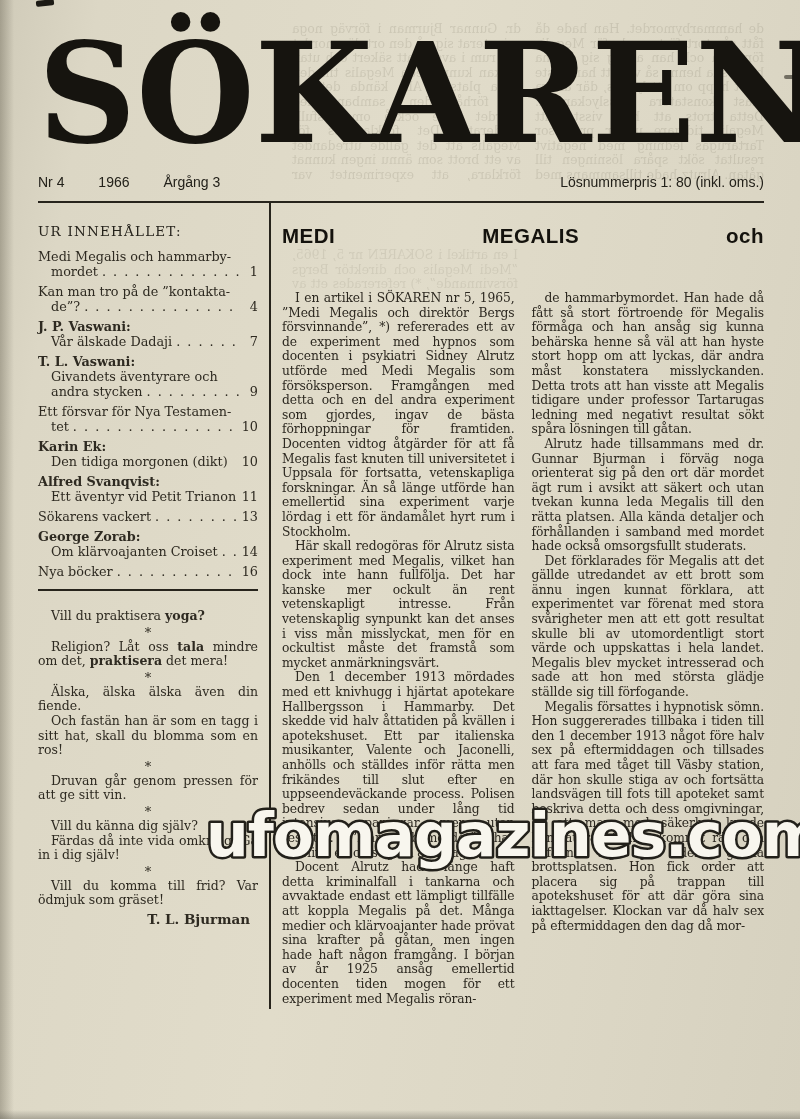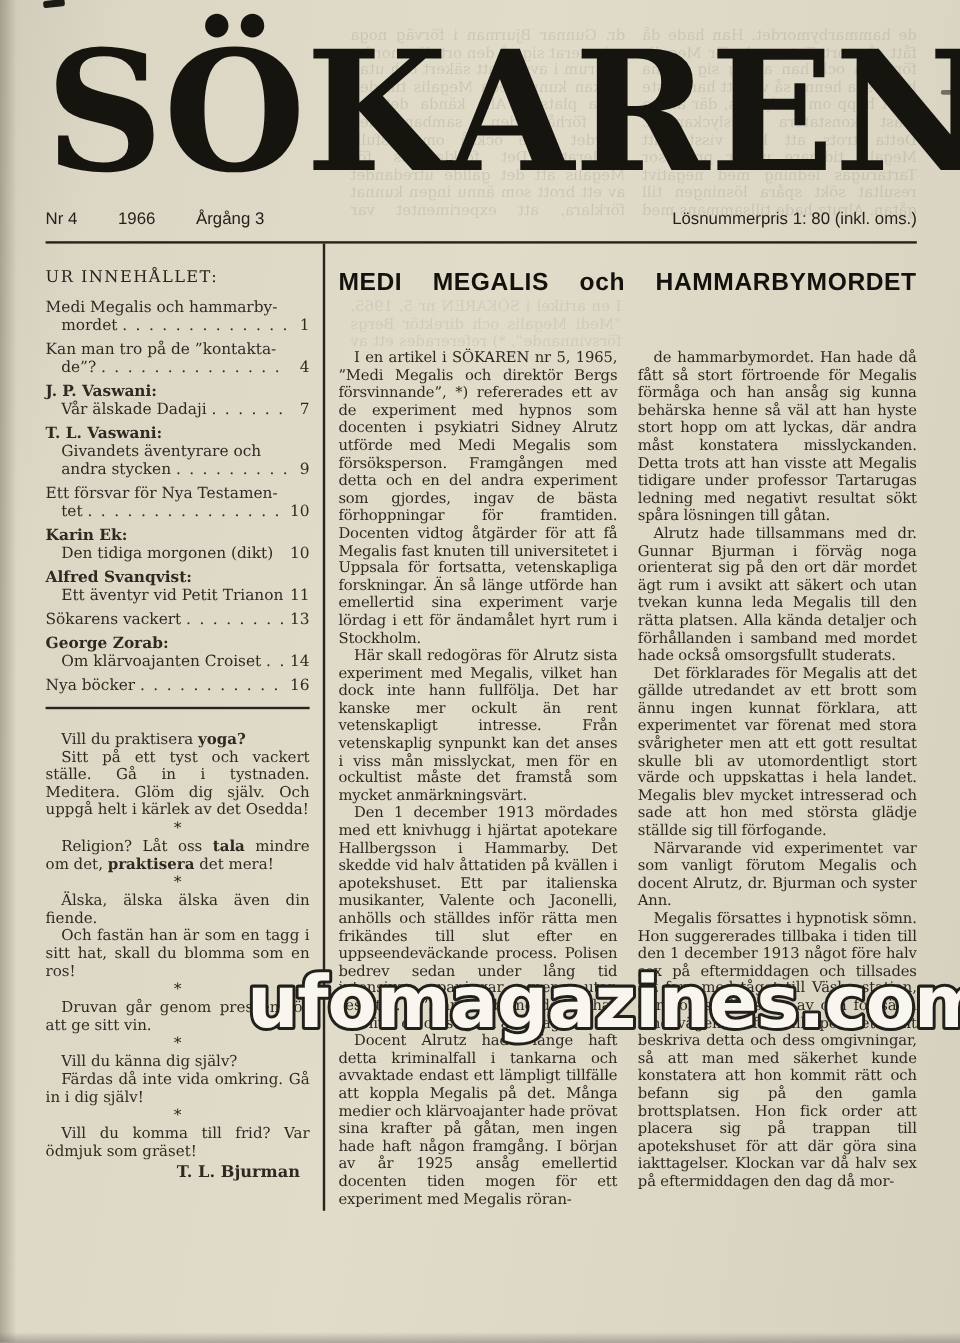--- a/index.html
+++ b/index.html
@@ -196,21 +196,20 @@
             <div class="toc-line">
               <span class="toc-text">Nya böcker</span>
               <span class="dots">. . . . . . . . . . . . . . . . . . . . . . . . . . . . . . </span>
               <span class="toc-page">16</span>
             </div>
           </div>
         </div>
       <div class="rule-h small"></div>
       <div id="aphorisms">
           <p class="aph">Vill du praktisera <b>yoga?</b></p>
-          <p class="aph">Sitt på ett tyst och vackert ställe. Gå in i tystnaden. Meditera. Glöm dig själv. Och uppgå helt i kärlek av det Osedda!</p>
           <div class="star">*</div>
           <p class="aph">Religion? Låt oss <b>tala</b> mindre om det, <b>praktisera</b> det mera!</p>
           <div class="star">*</div>
           <p class="aph">Älska, älska älska även din fiende.</p>
           <p class="aph">Och fastän han är som en tagg i sitt hat, skall du blomma som en ros!</p>
           <div class="star">*</div>
           <p class="aph">Druvan går genom pressen för att ge sitt vin.</p>
           <div class="star">*</div>
           <p class="aph">Vill du känna dig själv?</p>
           <p class="aph">Färdas då inte vida omkring. Gå in i dig själv!</p>
@@ -220,34 +219,32 @@
       <div class="signature">T. L. Bjurman</div>
     </aside>
 
     <div class="rule-v"></div>
 
     <main>
       <h2 class="headline">
           <span>MEDI</span>
           <span>MEGALIS</span>
           <span>och</span>
-          <span>HAMMARBYMORDET</span>
         </h2>
       <div class="cols">
         <div class="col" id="col1">
             <p class="body-p">I en artikel i SÖKAREN nr 5, 1965, ”Medi Megalis och direktör Bergs försvinnande”, *) refererades ett av de experiment med hypnos som docenten i psykiatri Sidney Alrutz utförde med Medi Megalis som försöksperson. Framgången med detta och en del andra experiment som gjordes, ingav de bästa förhoppningar för framtiden. Docenten vidtog åtgärder för att få Megalis fast knuten till universitetet i Uppsala för fortsatta, vetenskapliga forskningar. Än så länge utförde han emellertid sina experiment varje lördag i ett för ändamålet hyrt rum i Stockholm.</p>
             <p class="body-p">Här skall redogöras för Alrutz sista experiment med Megalis, vilket han dock inte hann fullfölja. Det har kanske mer ockult än rent vetenskapligt intresse. Från vetenskaplig synpunkt kan det anses i viss mån misslyckat, men för en ockultist måste det framstå som mycket anmärkningsvärt.</p>
             <p class="body-p">Den 1 december 1913 mördades med ett knivhugg i hjärtat apotekare Hallbergsson i Hammarby. Det skedde vid halv åttatiden på kvällen i apotekshuset. Ett par italienska musikanter, Valente och Jaconelli, anhölls och ställdes inför rätta men frikändes till slut efter en uppseendeväckande process. Polisen bedrev sedan under lång tid intensiva spaningar men utan resultat. ”Hammarbymordet” har förblivit en olöst gåta än i dag.</p>
             <p class="body-p">Docent Alrutz hade länge haft detta kriminalfall i tankarna och avvaktade endast ett lämpligt tillfälle att koppla Megalis på det. Många medier och klärvoajanter hade prövat sina krafter på gåtan, men ingen hade haft någon framgång. I början av år 1925 ansåg emellertid docenten tiden mogen för ett experiment med Megalis röran-</p>
           </div>
         <div class="col" id="col2">
             <p class="body-p">de hammarbymordet. Han hade då fått så stort förtroende för Megalis förmåga och han ansåg sig kunna behärska henne så väl att han hyste stort hopp om att lyckas, där andra måst konstatera misslyckanden. Detta trots att han visste att Megalis tidigare under professor Tartarugas ledning med negativt resultat sökt spåra lösningen till gåtan.</p>
             <p class="body-p">Alrutz hade tillsammans med dr. Gunnar Bjurman i förväg noga orienterat sig på den ort där mordet ägt rum i avsikt att säkert och utan tvekan kunna leda Megalis till den rätta platsen. Alla kända detaljer och förhållanden i samband med mordet hade också omsorgsfullt studerats.</p>
             <p class="body-p">Det förklarades för Megalis att det gällde utredandet av ett brott som ännu ingen kunnat förklara, att experimentet var förenat med stora svårigheter men att ett gott resultat skulle bli av utomordentligt stort värde och uppskattas i hela landet. Megalis blev mycket intresserad och sade att hon med största glädje ställde sig till förfogande.</p>
-            <p class="body-p">Närvarande vid experimentet var som vanligt förutom Megalis och docent Alrutz, dr. Bjurman och syster Ann.</p>
             <p class="body-p">Megalis försattes i hypnotisk sömn. Hon suggererades tillbaka i tiden till den 1 december 1913 något före halv sex på eftermiddagen och tillsades att fara med tåget till Väsby station, där hon skulle stiga av och fortsätta landsvägen till fots till apoteket samt beskriva detta och dess omgivningar, så att man med säkerhet kunde konstatera att hon kommit rätt och befann sig på den gamla brottsplatsen. Hon fick order att placera sig på trappan till apotekshuset för att där göra sina iakttagelser. Klockan var då halv sex på eftermiddagen den dag då mor-</p>
           </div>
       </div>
     </main>
   </div>
 
   <svg class="watermark" width="620" height="110" viewBox="0 0 620 110">
     <text x="8" y="76">ufomagazines.com</text>
   </svg>
 </div>

